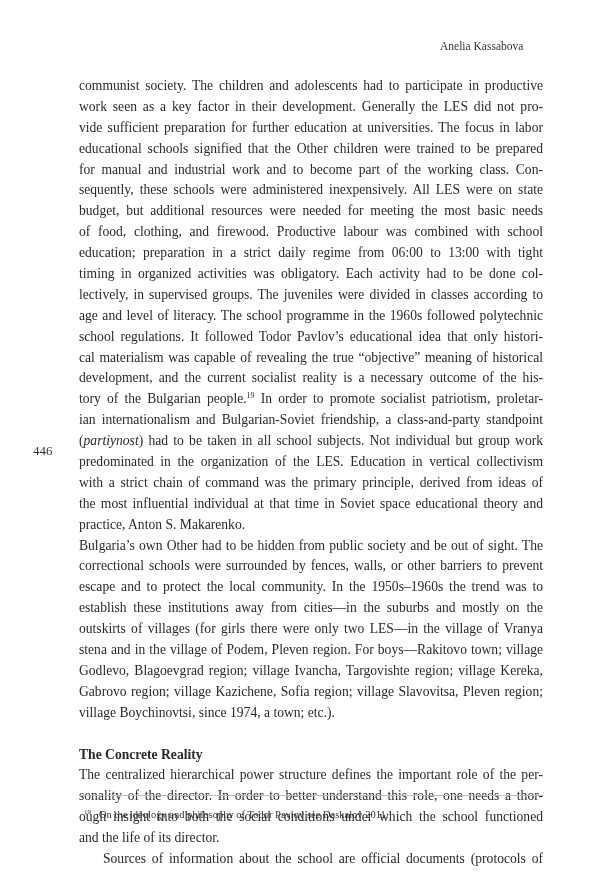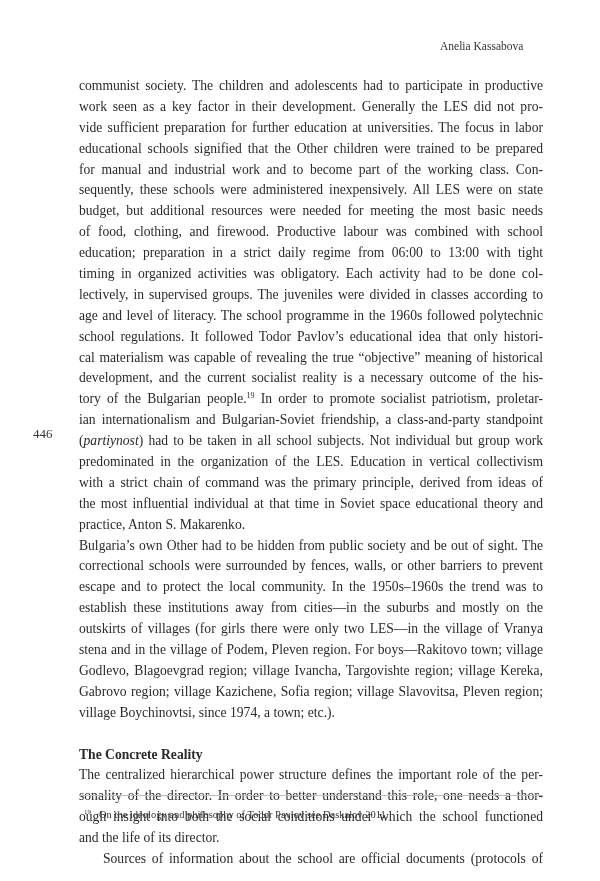--- a/index.html
+++ b/index.html
@@ -1,20 +1,20 @@
 <!DOCTYPE html>
 <html><head>
 <meta charset="utf-8">
 <style>
   html, body { margin: 0; padding: 0; background: #ffffff; }
   body { width: 600px; height: 881px; position: relative; overflow: hidden;
          font-family: "Liberation Serif", "DejaVu Serif", serif; color: #2a2a2a; }
   .running-head { position: absolute; top: 40px; left: 440px; width: 100px; text-align: left;
                   font-size: 11.5px; color: #333; }
-  .page-number { position: absolute; top: 426px; left: 33px; font-size: 13px; color: #333; }
+  .page-number { position: absolute; top: 443px; left: 33px; font-size: 13px; color: #333; }
   .body { position: absolute; top: 76px; left: 79px; width: 464px; }
   .line { height: 20.9px; line-height: 20.9px; font-size: 13.6px; white-space: nowrap;
           text-align: justify; text-align-last: justify; overflow: hidden; }
   .line.last { text-align-last: left; }
   .line.indent { padding-left: 24px; }
   .line.blank { height: 20.9px; }
   .heading { font-weight: bold; text-align-last: left; }
   sup { font-size: 8px; vertical-align: 5px; line-height: 0; }
   .footnote-rule { position: absolute; top: 795px; left: 79px; width: 464px; height: 1px; background: #bdbdbd; }
   .footnote { position: absolute; top: 808px; left: 84px; font-size: 10.5px; color: #333; white-space: nowrap; }

